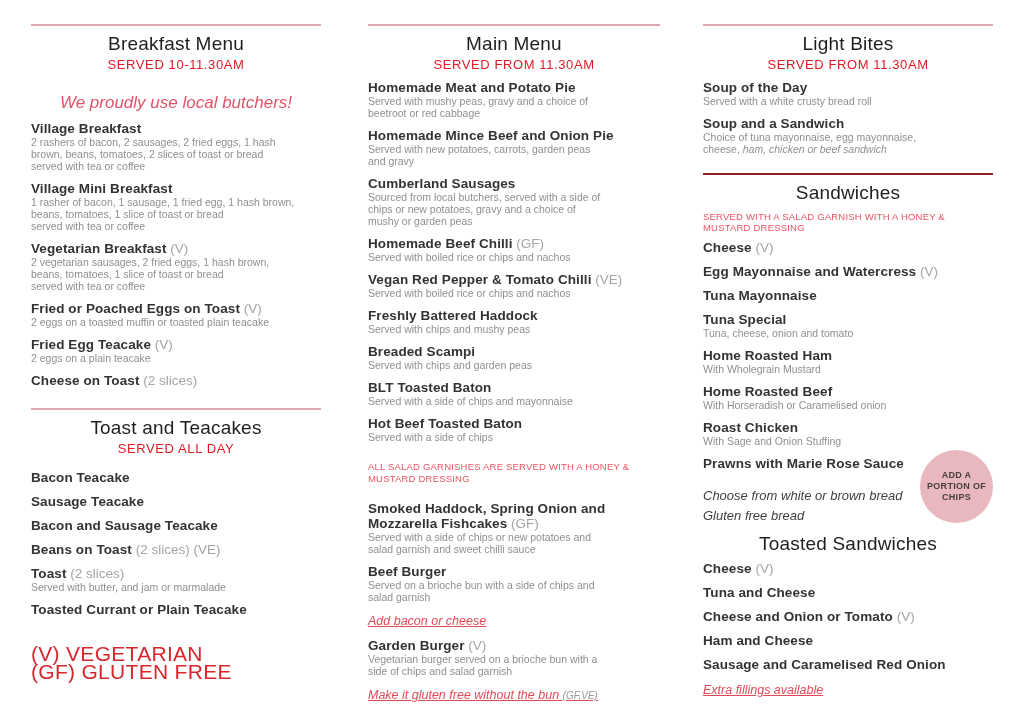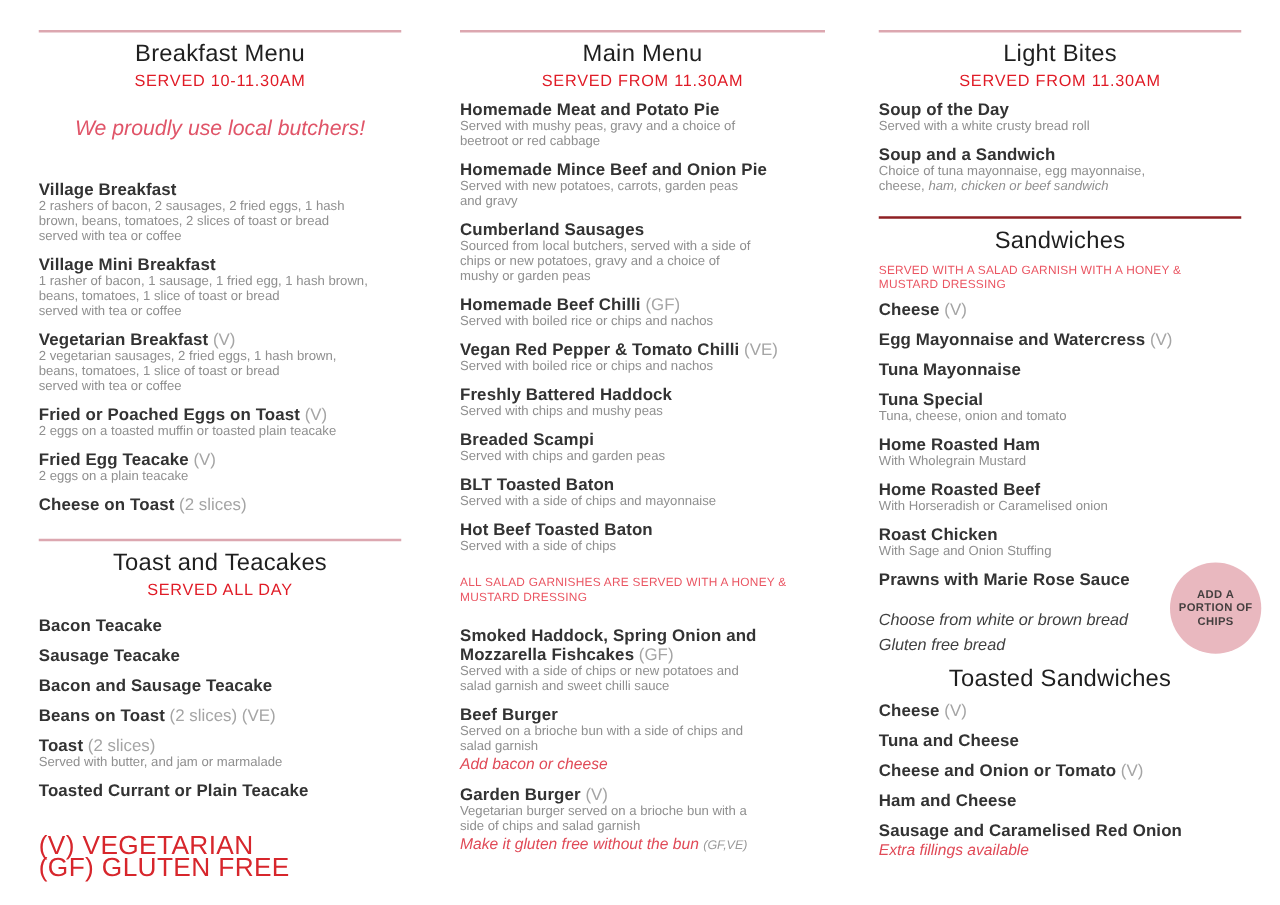--- a/index.html
+++ b/index.html
@@ -18,42 +18,42 @@
   .col3 .s2{margin-top:6px;}
 
   .title{font-size:19px;line-height:22px;text-align:center;color:#1f1f1f;
          letter-spacing:.2px;margin-top:7px;font-weight:400;}
   .subtitle{font-size:13px;line-height:14px;text-align:center;color:#e01b26;
             letter-spacing:.6px;margin-top:3px;}
   .col3 .s1 .subtitle{font-size:9.5px;line-height:11px;text-align:left;color:#ea5562;
             letter-spacing:.2px;margin-top:7px;}
   .intro-note{margin-top:21px;font-style:italic;font-size:17px;color:#e05468;text-align:center;}
 
-  .col1 .s0 .items{margin-top:31px;}
+  .col1 .s0 .items{margin-top:8px;}
   .col2 .s0 .items{margin-top:8px;}
   .col3 .s0 .items{margin-top:8px;}
   .col1 .s1 .items{margin-top:14px;}
   .col3 .s1 .items{margin-top:7px;}
   .col3 .s2 .items{margin-top:6px;}
 
   .item{margin-bottom:9px;}
   .name-line{font-size:13.5px;line-height:15px;}
   .name{font-weight:700;color:#333;letter-spacing:.1px;}
   .tag{color:#a5a5a5;font-weight:400;}
   .desc{font-size:10.5px;line-height:12px;color:#8f8f8f;}
   .desc .it{font-style:italic;}
-  .note{font-size:12.5px;line-height:16px;font-style:italic;color:#e04a57;margin-top:0;}
+  .note{font-size:12.5px;line-height:16px;font-style:italic;color:#e04a57;margin-top:10px;text-decoration:underline;}
   .note-tag{font-size:10px;color:#9a9a9a;}
   .notice{font-size:9.5px;line-height:12px;color:#ea5562;letter-spacing:.2px;
           margin:18px 0 16px 0;}
   .footer-notes{margin-top:15px;}
   .footer-note{font-size:13px;line-height:20px;font-style:italic;color:#404040;}
   .legend{margin-top:28px;font-size:21px;line-height:18px;color:#d7262c;letter-spacing:.3px;}
   .badge{position:absolute;left:217px;top:450px;width:73px;height:73px;border-radius:50%;
-         background:#e9b8bf;display:flex;align-items:center;justify-content:center;margin-left:16px;}
+         background:#e9b8bf;display:flex;align-items:center;justify-content:center;}
   .badge-inner{text-align:center;font-size:9px;line-height:11px;font-weight:700;
          color:#453f3f;letter-spacing:.3px;}
 </style>
 </head>
 <body>
 
 <div class="page" id="page">
     <div class="col col1">
       <section class="section s0">
         <div class="rule pink"></div>

